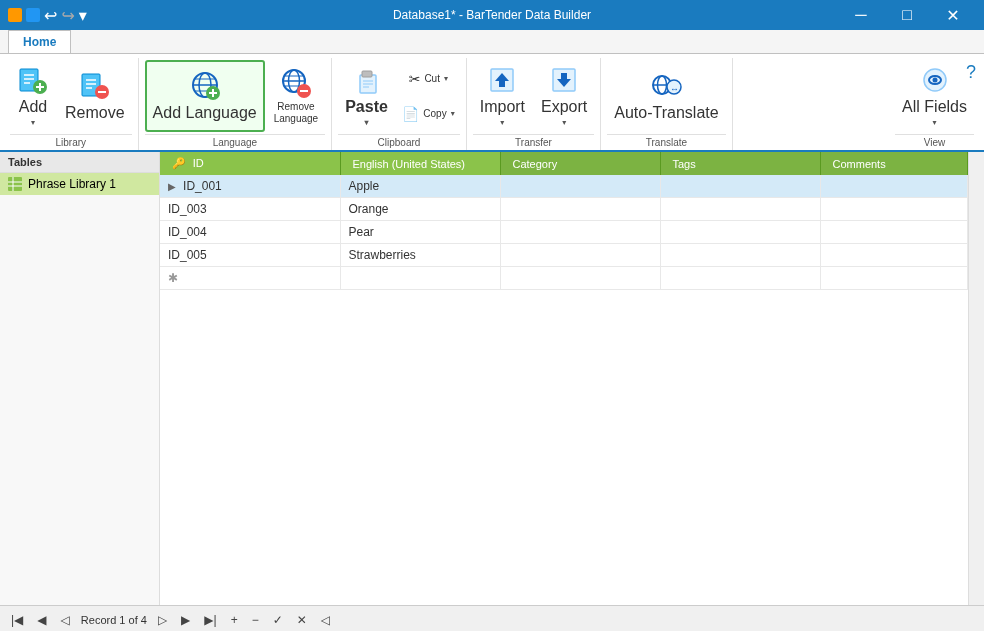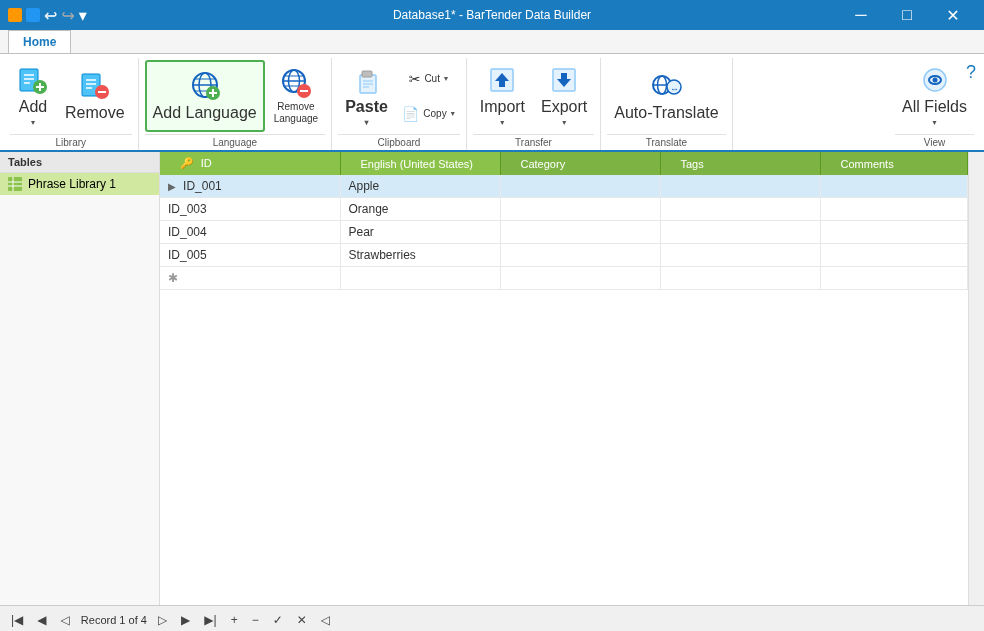--- a/index.html
+++ b/index.html
@@ -57,21 +57,21 @@
     .sidebar { width: 160px; background: #f8f8f8; border-right: 1px solid #ddd; display: flex; flex-direction: column; }
     .sidebar-header { background: #e8e8e8; padding: 4px 8px; font-size: 11px; font-weight: bold; color: #333; border-bottom: 1px solid #ddd; }
     .sidebar-item { display: flex; align-items: center; gap: 6px; padding: 4px 8px; cursor: pointer; font-size: 12px; }
     .sidebar-item.selected { background: #d0e8a0; }
 
     
     .table-area { flex: 1; background: white; display: flex; flex-direction: column; }
     .data-table { flex: 1; overflow: auto; }
     table { width: 100%; border-collapse: collapse; }
     thead tr { background: #7cb342; }
-    thead th { padding: 5px 20px; text-align: left; font-size: 11px; font-weight: normal; color: white; border-right: 1px solid #5a9a20; margin-left: 17px; }
+    thead th { padding: 5px 12px; text-align: left; font-size: 11px; font-weight: normal; color: white; border-right: 1px solid #5a9a20; margin-left: 17px; }
     thead th.id-col { width: 180px; background: #8bc34a; }
     thead th.lang-col { width: 160px; background: #8bc34a; }
     thead th.cat-col { width: 160px; background: #7cb342; }
     thead th.tags-col { width: 160px; background: #7cb342; }
     thead th.comments-col { background: #7cb342; }
     tbody tr { border-bottom: 1px solid #e8e8e8; }
     tbody tr.selected-row { background: #d4eaf8; }
     tbody td { padding: 4px 8px; font-size: 12px; color: #333; border-right: 1px solid #e8e8e8; }
     .new-row td { color: #999; }
 

